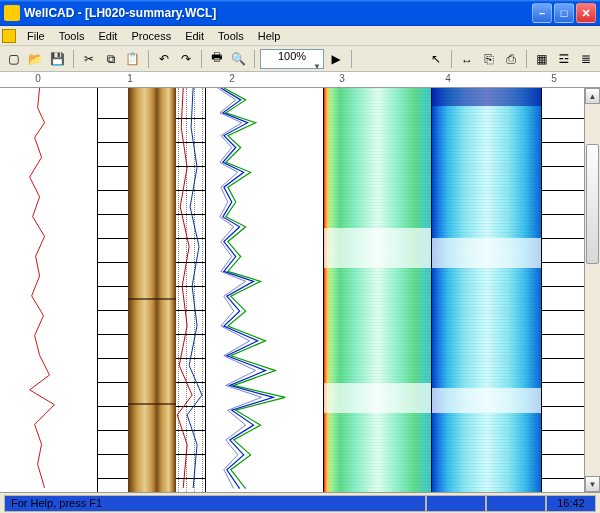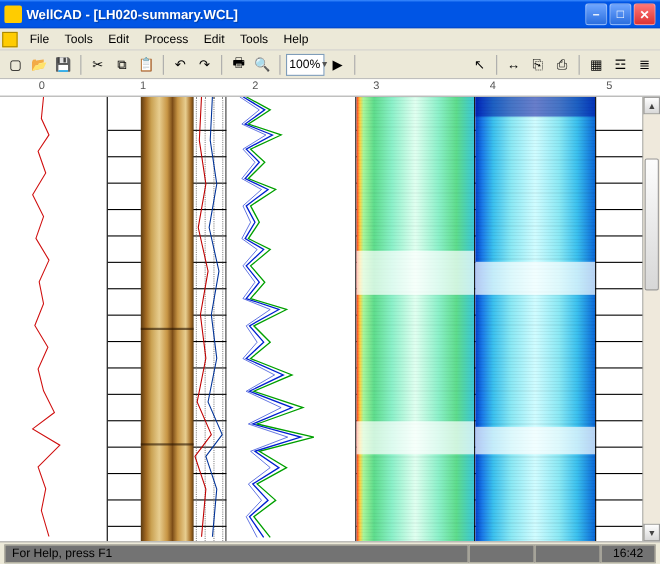--- a/index.html
+++ b/index.html
@@ -68,26 +68,27 @@
   }
   .tb-btn {
     width: 20px; height: 20px;
     display: flex; align-items: center; justify-content: center;
     border: 1px solid transparent;
     font-size: 12px;
     cursor: default;
   }
   .tb-sep { width: 1px; height: 18px; background: #aaa; margin: 0 3px; }
   .zoom-box {
-    width: 35px; height: 20px;
+    width: 64px; height: 20px;
     border: 1px solid #7f9db9;
     background: white;
     display: flex; align-items: center;
     padding: 0 2px;
     font-size: 11px;
+    flex-direction: column;
   }
   .zoom-box .chev { margin-left: auto; font-size: 8px; color: #555; }
   .ruler {
     height: 16px;
     background: #fff;
     border-bottom: 1px solid #999;
     display: flex;
     position: relative;
     font-size: 10px;
     color: #555;
@@ -209,21 +210,21 @@
     background: #ece9d8;
     border-top: 1px solid #999;
     display: flex;
     align-items: center;
     font-size: 11px;
     padding: 0 4px;
   }
   .statusbar .cell {
     border: 1px solid #bbb8a8;
     padding: 1px 6px;
-    background: #737373;
+    background: #1d4ed8;
     height: 17px;
     display:flex;align-items:center;
   }
 </style>
 </head>
 <body>
 
 <div class="titlebar">
   <div class="app-icon"></div>
   <div class="title">WellCAD - [LH020-summary.WCL]</div>

